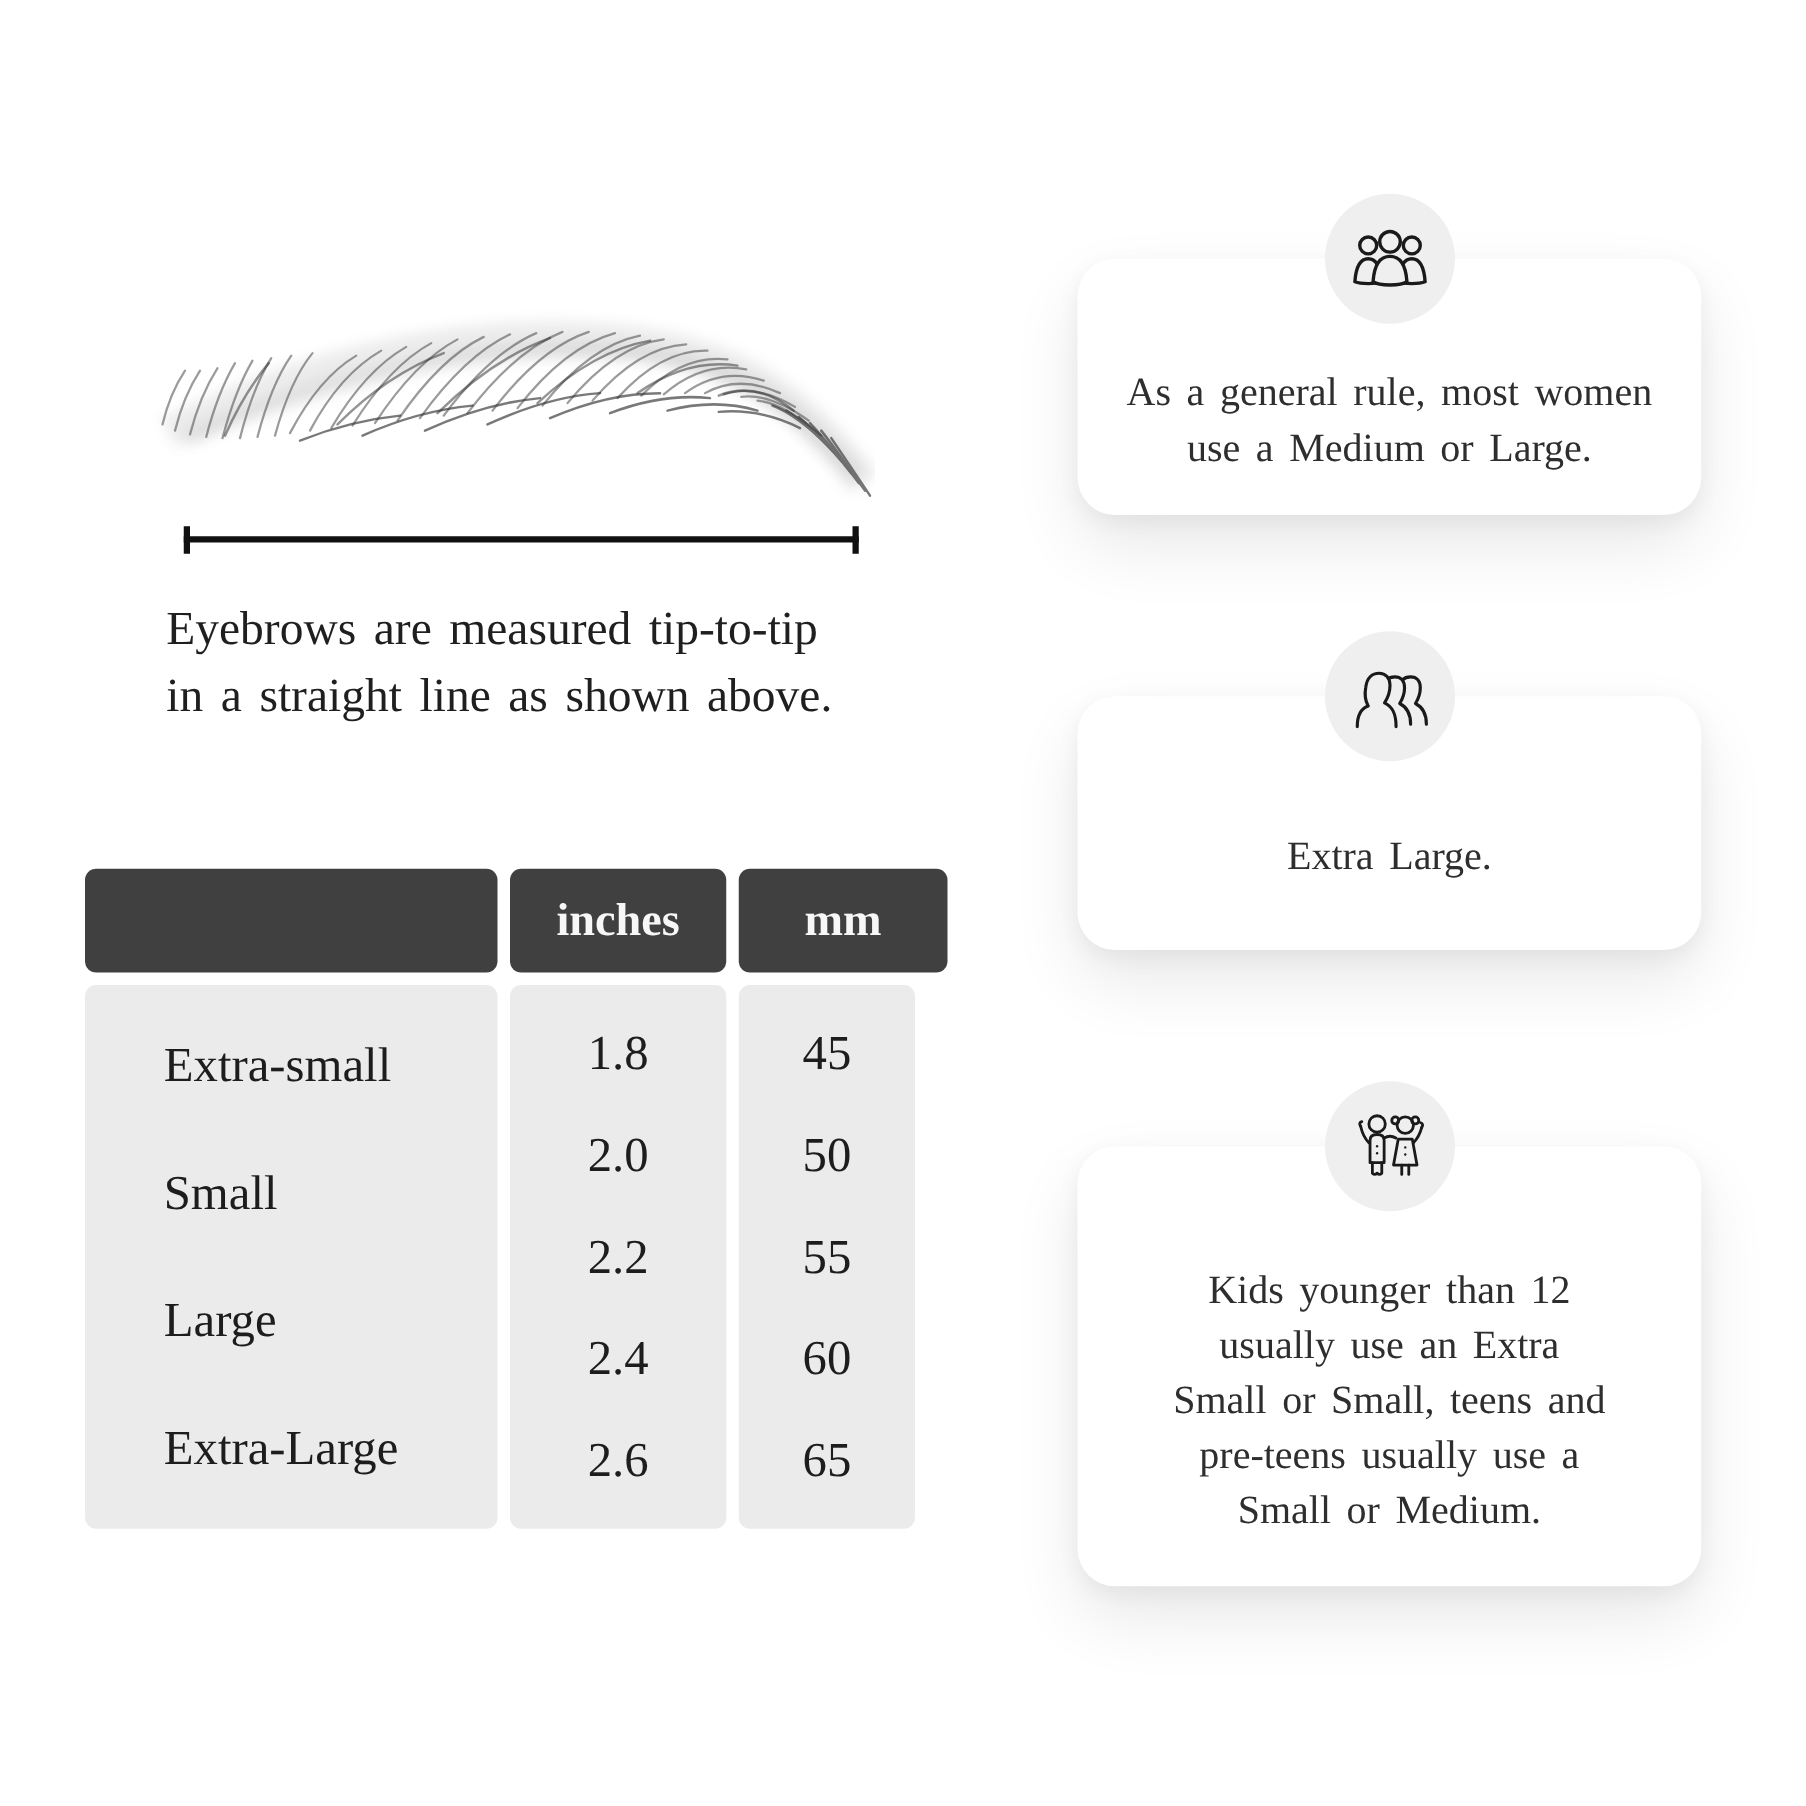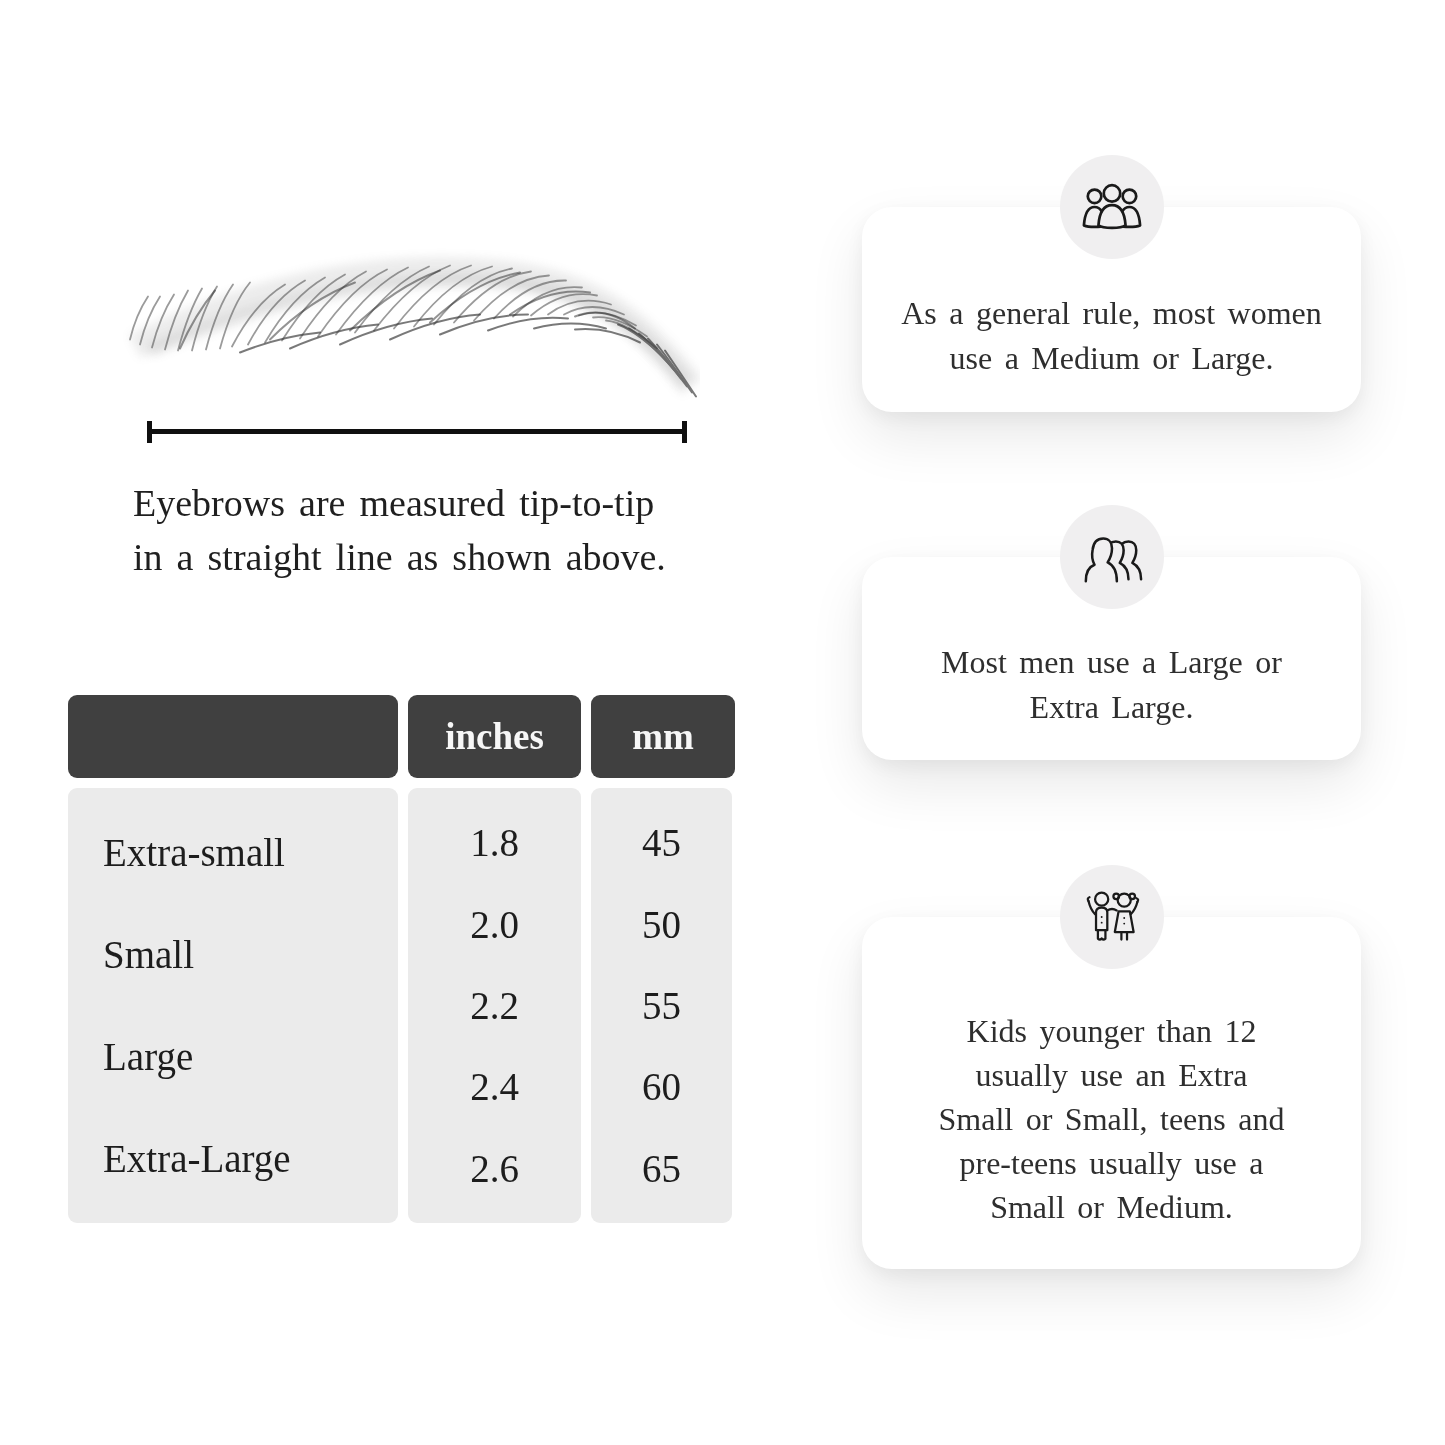--- a/index.html
+++ b/index.html
@@ -20,31 +20,31 @@
   }
   
   .size-table{position:absolute;left:68px;top:695px;width:696px;}
   .thead{display:flex;gap:10px;height:83px;}
   .th{
     background:#404040;border-radius:9px;color:#f7f7f7;
     display:flex;align-items:center;justify-content:center;font-size:37px;word-spacing:0.1em;font-weight:bold;
   }
   .th.c1{width:330px;}
   .th.c2{width:173px;}
-  .th.c3{width:144px;}
+  .th.c3{width:167px;}
   .tbody{display:flex;gap:10px;margin-top:10px;height:435px;}
   .tcol{
     background:#ebebeb;border-radius:9px;display:flex;flex-direction:column;
     padding:14px 0;box-sizing:border-box;
   }
   .tcol.c1{width:330px;}
   .tcol.c2{width:173px;}
   .tcol.c3{width:141px;}
   .cell{flex:1;display:flex;align-items:center;font-size:39px;color:#1d1d1d;}
-  .tcol.c1 .cell{padding-left:35px;}
+  .tcol.c1 .cell{padding-left:63px;}
   .tcol.c2 .cell,.tcol.c3 .cell{justify-content:center;}
   
   .card{
     position:absolute;left:862px;width:499px;background:#ffffff;border-radius:30px;
     box-shadow:0 25px 55px rgba(0,0,0,0.09),0 6px 18px rgba(0,0,0,0.05);
   }
   .card.card-women{top:207px;height:205px;}
   .card.card-men{top:557px;height:203px;}
   .card.card-kids{top:917px;height:352px;}
   .icon-circle{
@@ -195,21 +195,20 @@
     <div class="icon-circle">
       <svg width="64" height="54" viewBox="0 0 66 54">
         <g stroke="#1a1a1a" stroke-width="2.6" stroke-linecap="round" stroke-linejoin="round">
           <path d="M34,50 C34,41 37,37 42,35 C39.5,31 39,26 40,21 C41,14 45,11 50,11 C55,11 58,14.5 58,20 C58,24.5 56.5,29 54,33 C60,36 63,41 63,50" fill="none"></path>
           <path d="M21,50 C21,41 24,37 29,35 C26.5,31 26,26 27,21 C28,14 32,11 37,11 C42,11 45,14.5 45,20 C45,24.5 43.5,29 41,33 C47,36 50,41 50,50" fill="#f0eff0"></path>
           <path d="M6,52 C6,42 9.5,37 15,35 C12.5,30.5 12,25 13,19.5 C14,11.5 18.5,8 24,8 C29.5,8 33,12 33,18 C33,23 31.5,28 28.5,32.5 C35,35.5 38,41 38,52" fill="#f0eff0"></path>
         </g>
       </svg>
     </div>
     <div class="card-text">
-      <div class="tline">Most men use a Large or</div>
       <div class="tline">Extra Large.</div>
     </div>
   </div>
 
   <div class="card card-kids">
     <div class="icon-circle">
       <svg width="62" height="58" viewBox="0 0 66 60">
         <g stroke="#1a1a1a" stroke-width="2.4" stroke-linecap="round" stroke-linejoin="round" fill="none">
           <circle cx="22" cy="11" r="7"></circle>
           <path d="M15,27 Q10,22 8,13"></path>

